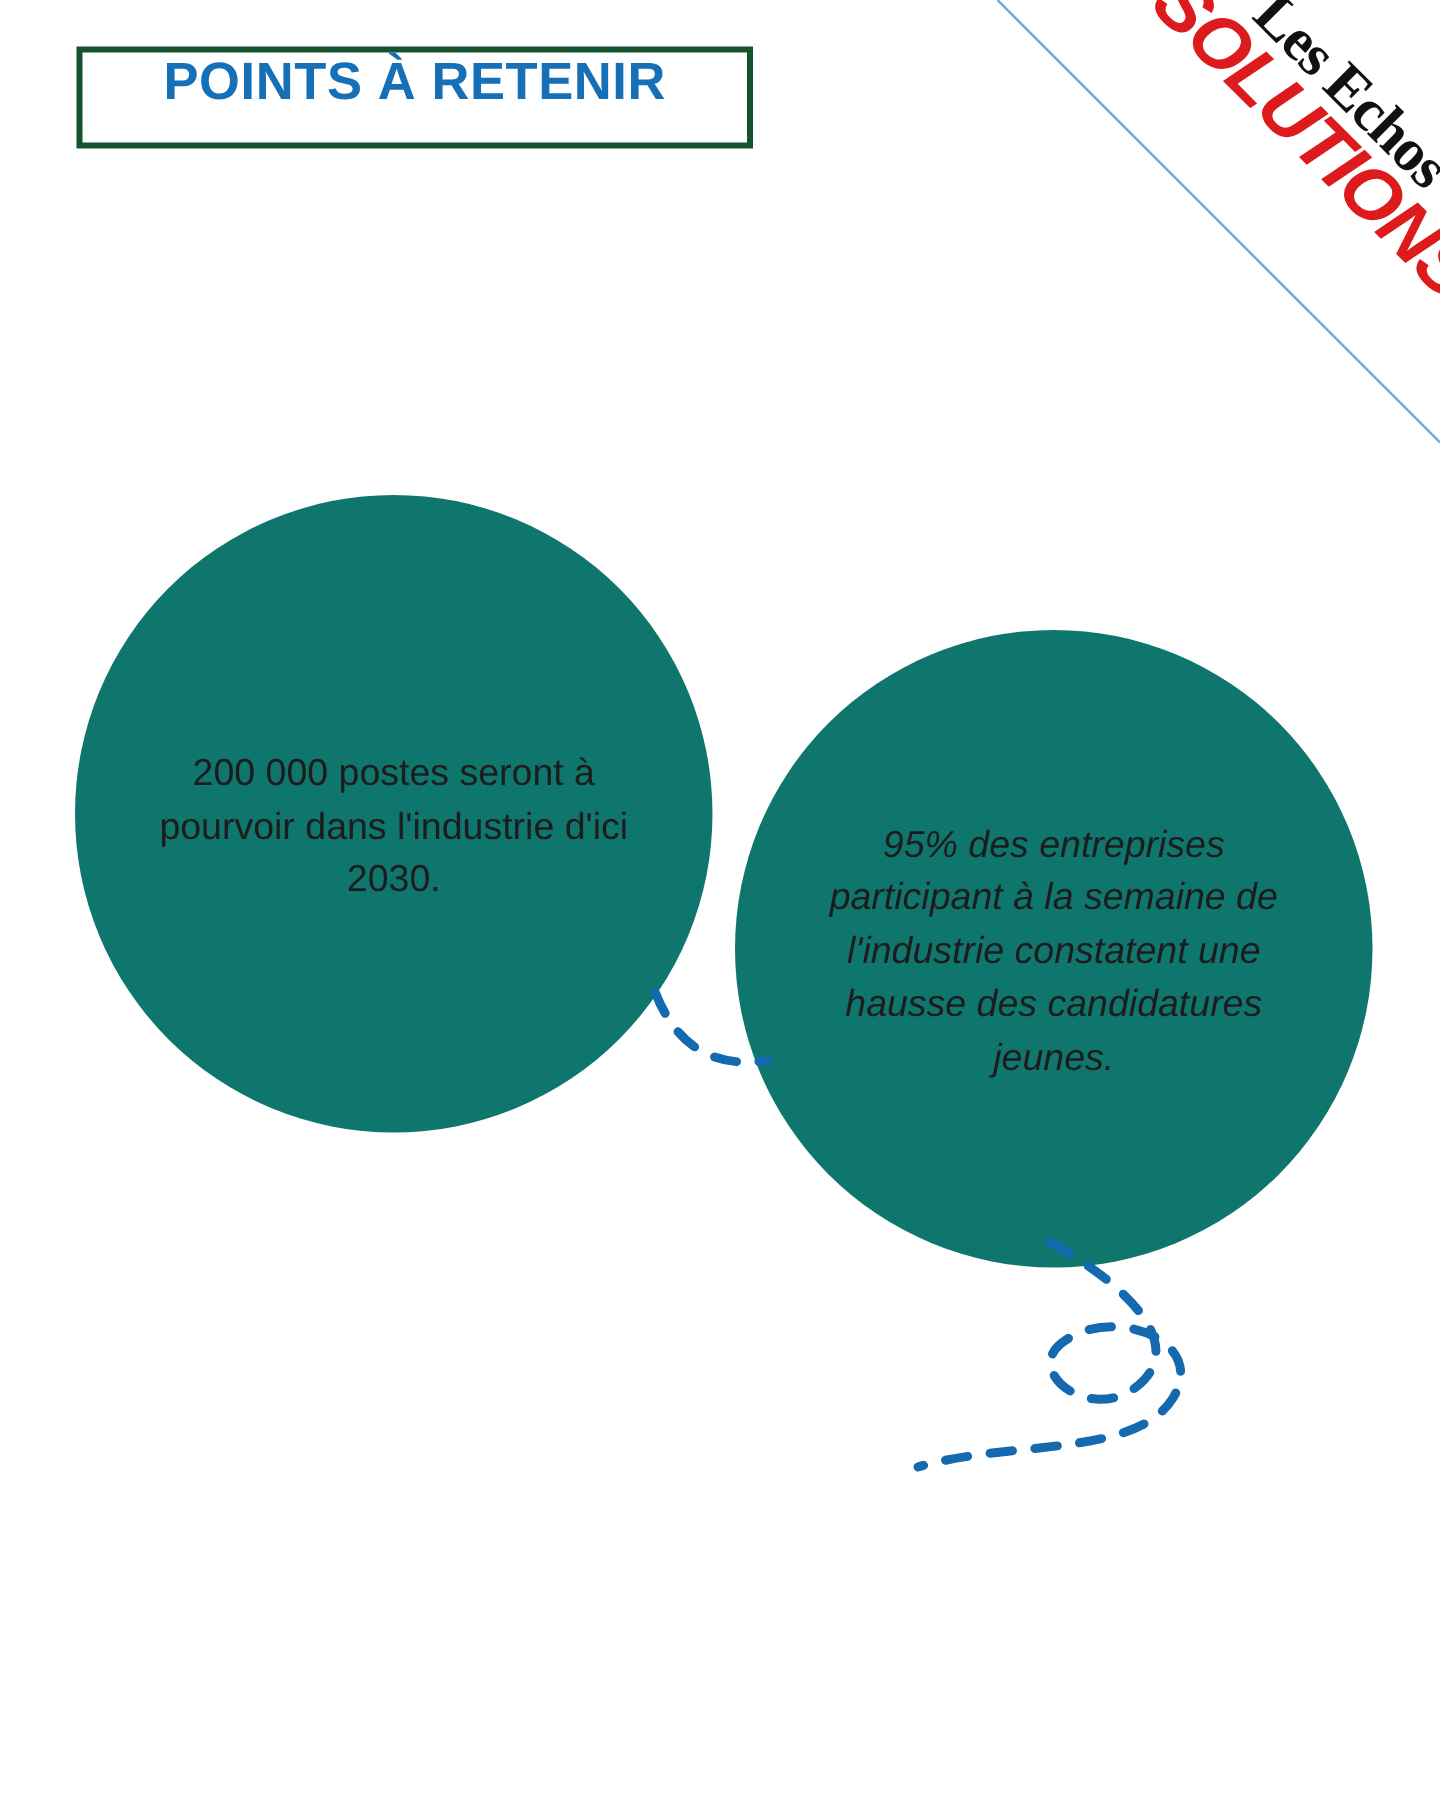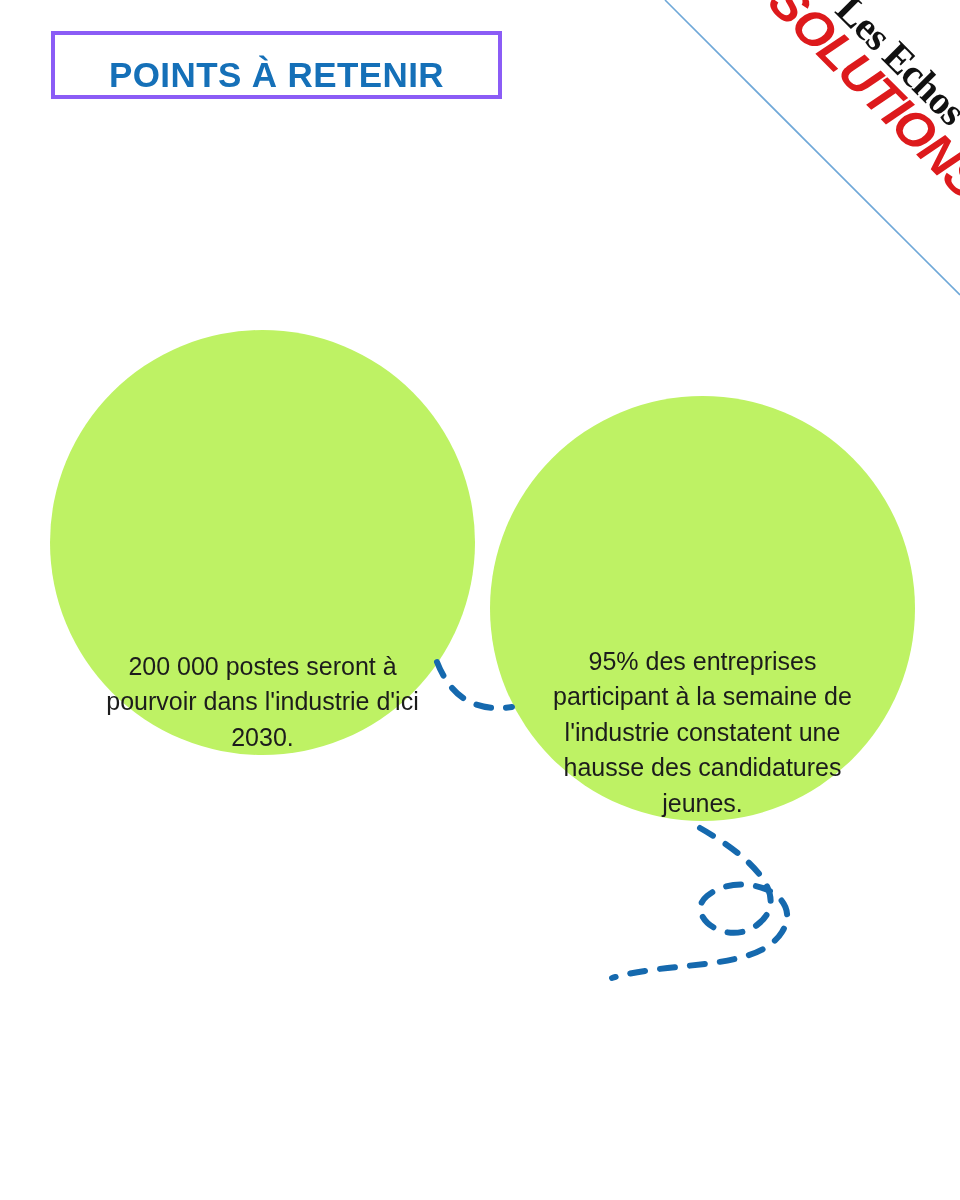--- a/index.html
+++ b/index.html
@@ -62,24 +62,24 @@
     white-space: nowrap;
   }
 
   
   .title-box {
     position: absolute;
     left: 51px;
     top: 31px;
     width: 451px;
     height: 68px;
-    border: 4px solid #8b5cf6;
+    border: 4px solid #14532d;
     box-sizing: border-box;
     display: flex;
-    align-items: flex-end;
+    align-items: flex-start;
     justify-content: center;
   }
   .title-text {
     font-size: 35px;
     font-weight: bold;
     color: #1570B8;
     letter-spacing: 0.4px;
     white-space: nowrap;
   }
 
@@ -91,39 +91,39 @@
     font-size: 26.5px;
     line-height: 1.38;
     color: #1E6FB5;
     font-weight: 400;
   }
 
   
   .bubble {
     position: absolute;
     border-radius: 50%;
-    background: #bef264;
+    background: #0f766e;
     display: flex;
-    align-items: flex-end;
+    align-items: center;
     justify-content: center;
     box-sizing: border-box;
   }
   .bubble-text {
     text-align: center;
     color: #1C1C1C;
     font-size: 25px;
     line-height: 1.42;
     padding: 0 14px;
     white-space: pre-line;
   }
 
   #bubble-1 { left: 50px;  top: 330px; width: 425px; height: 425px; z-index: 3; }
   #bubble-1 .bubble-text { width: 360px; margin-top: 18px; }
 
-  #bubble-2 { left: 490px; top: 396px; width: 425px; height: 425px; z-index: 2; }
+  #bubble-2 { left: 490px; top: 420px; width: 425px; height: 425px; z-index: 2; font-style: italic; }
   #bubble-2 .bubble-text { width: 340px; margin-top: 4px; }
 
   #bubble-3 { left: 190px; top: 760px; width: 425px; height: 425px; z-index: 3; }
   #bubble-3 .bubble-text { width: 370px; margin-top: -16px; }
 
   
   .connectors {
     position: absolute;
     left: 0;
     top: 0;

